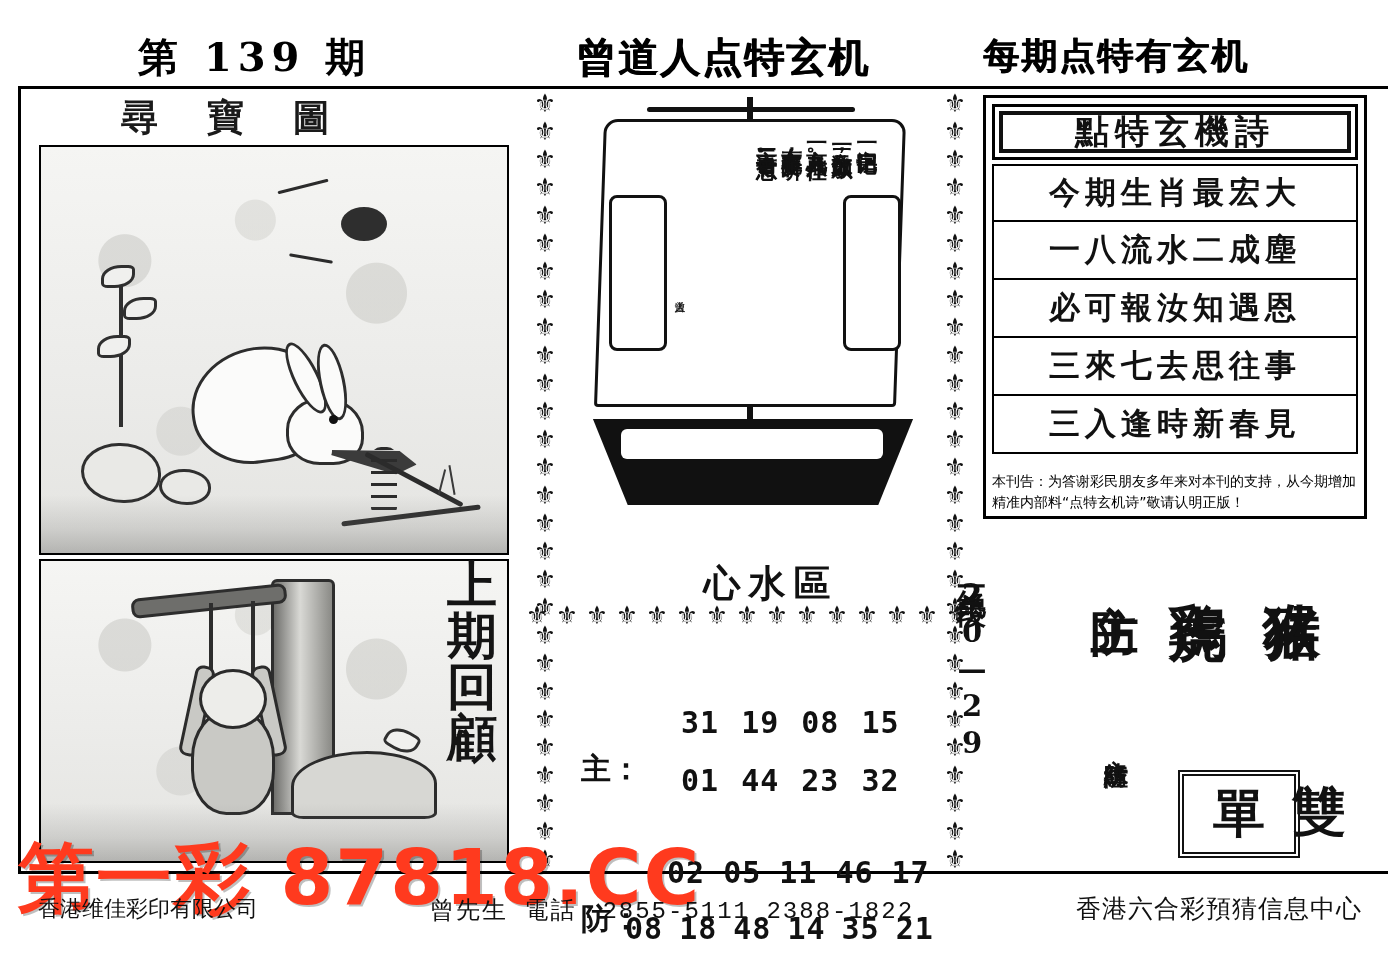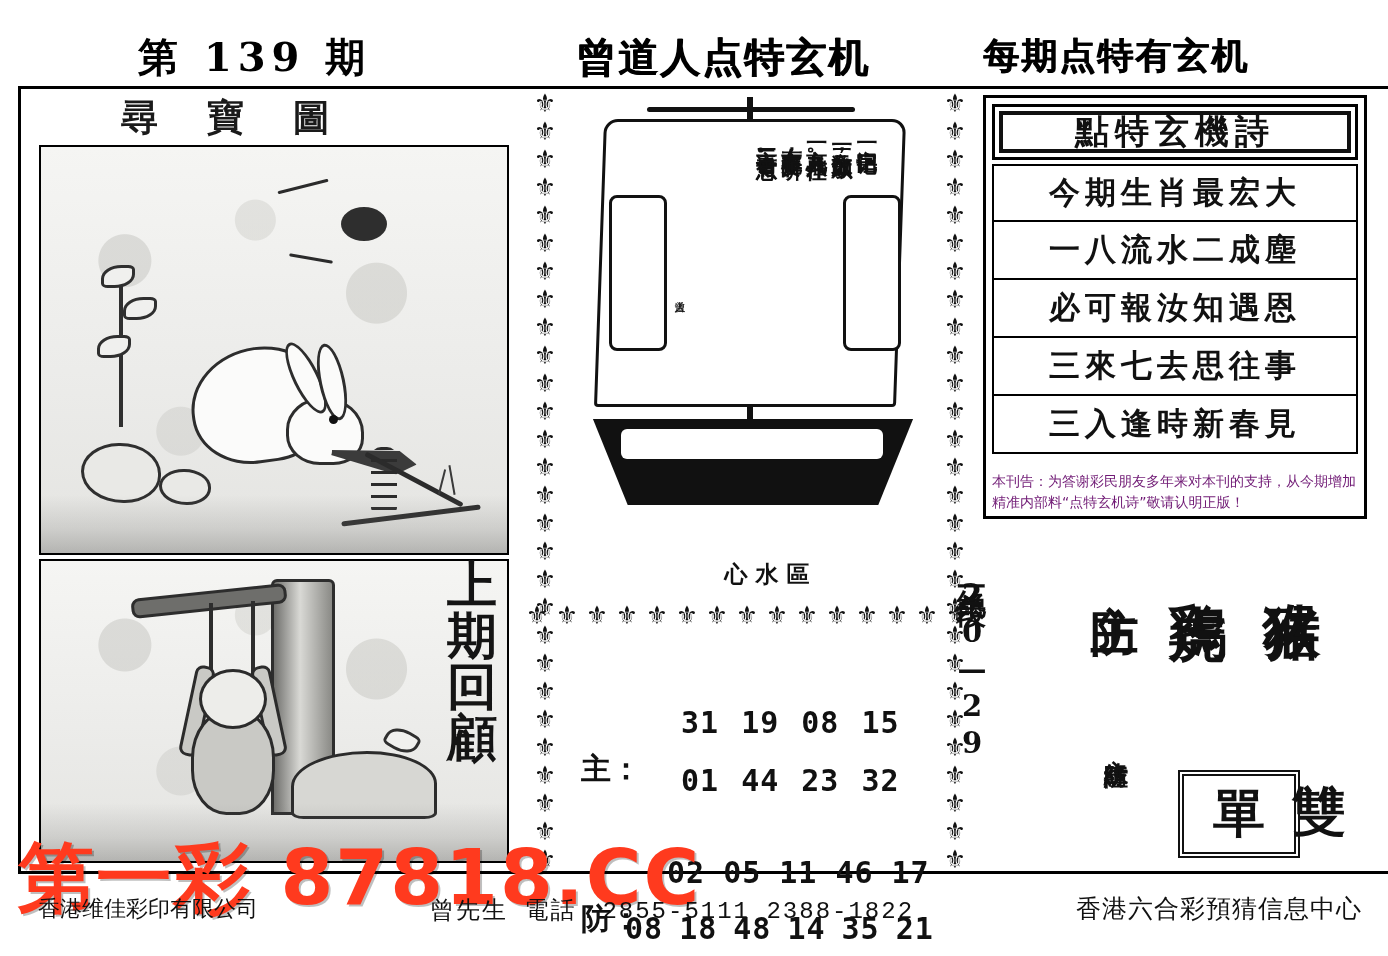--- a/index.html
+++ b/index.html
@@ -203,29 +203,29 @@
   }
   .poem-line{
     height:58px;border:2px solid #000;border-top:none;box-sizing:border-box;
     display:flex;align-items:center;justify-content:center;
     font-family:"DejaVu Serif","Liberation Serif",serif;
     font-size:31px;font-weight:bold;letter-spacing:5px;color:#111;
   }
   .poem-line.first{border-top:2px solid #000;margin-top:4px;}
   .notice{
     position:absolute;left:6px;bottom:4px;width:370px;
-    font-size:14px;line-height:1.45;color:#701a75;
+    font-size:14px;line-height:1.45;color:#000000;
     font-family:"DejaVu Sans","Liberation Sans",sans-serif;
   }
 
   
   .xinshui{position:absolute;left:560px;top:470px;width:380px;height:310px;}
   .xinshui-title{
     text-align:center;font-family:"DejaVu Serif","Liberation Serif",serif;
-    font-size:23px;font-weight:bold;letter-spacing:8px;color:#111;
+    font-size:37px;font-weight:bold;letter-spacing:8px;color:#111;
   }
   .num-label{
     position:absolute;font-family:"DejaVu Serif","Liberation Serif",serif;
     font-size:30px;font-weight:bold;color:#111;
   }
   .num-row{
     position:absolute;display:flex;gap:22px;
     font-family:"DejaVu Sans Mono","Liberation Mono",monospace;
     font-size:30px;font-weight:bold;color:#111;letter-spacing:1px;
   }

